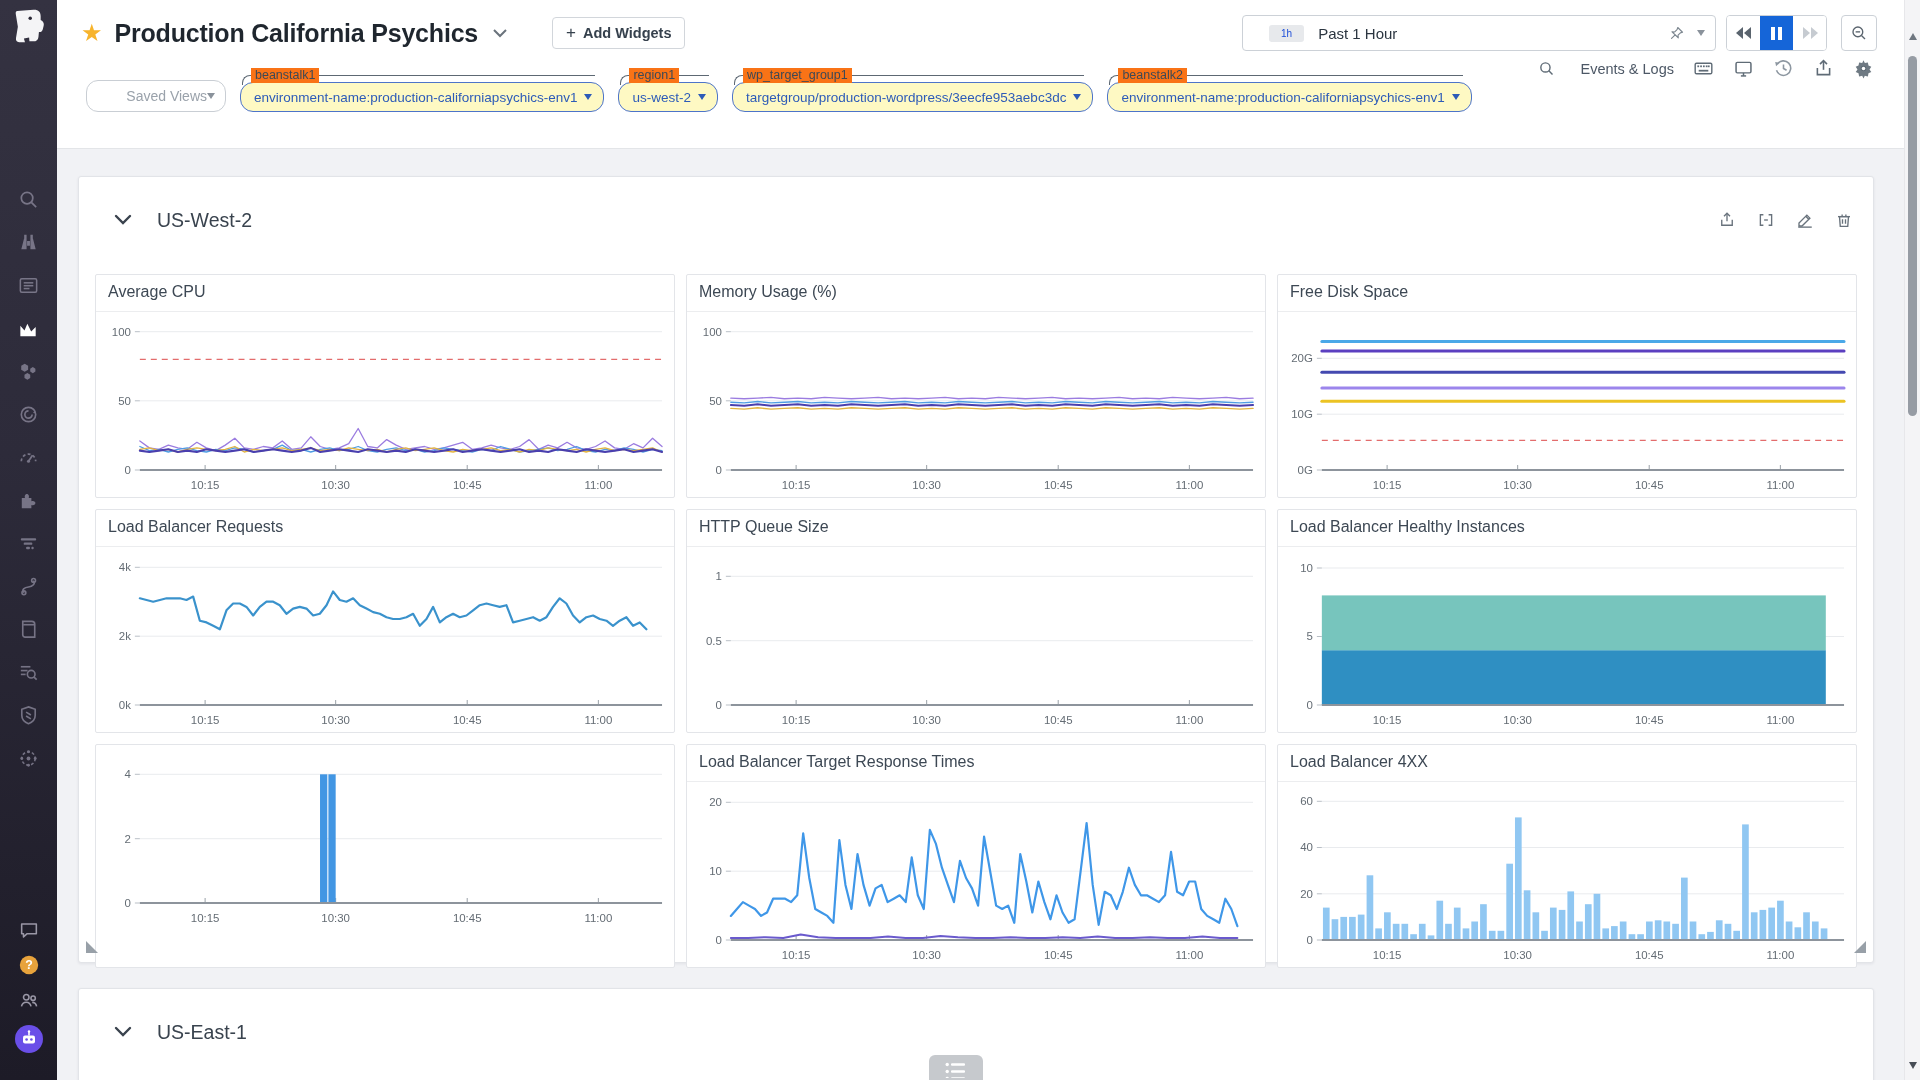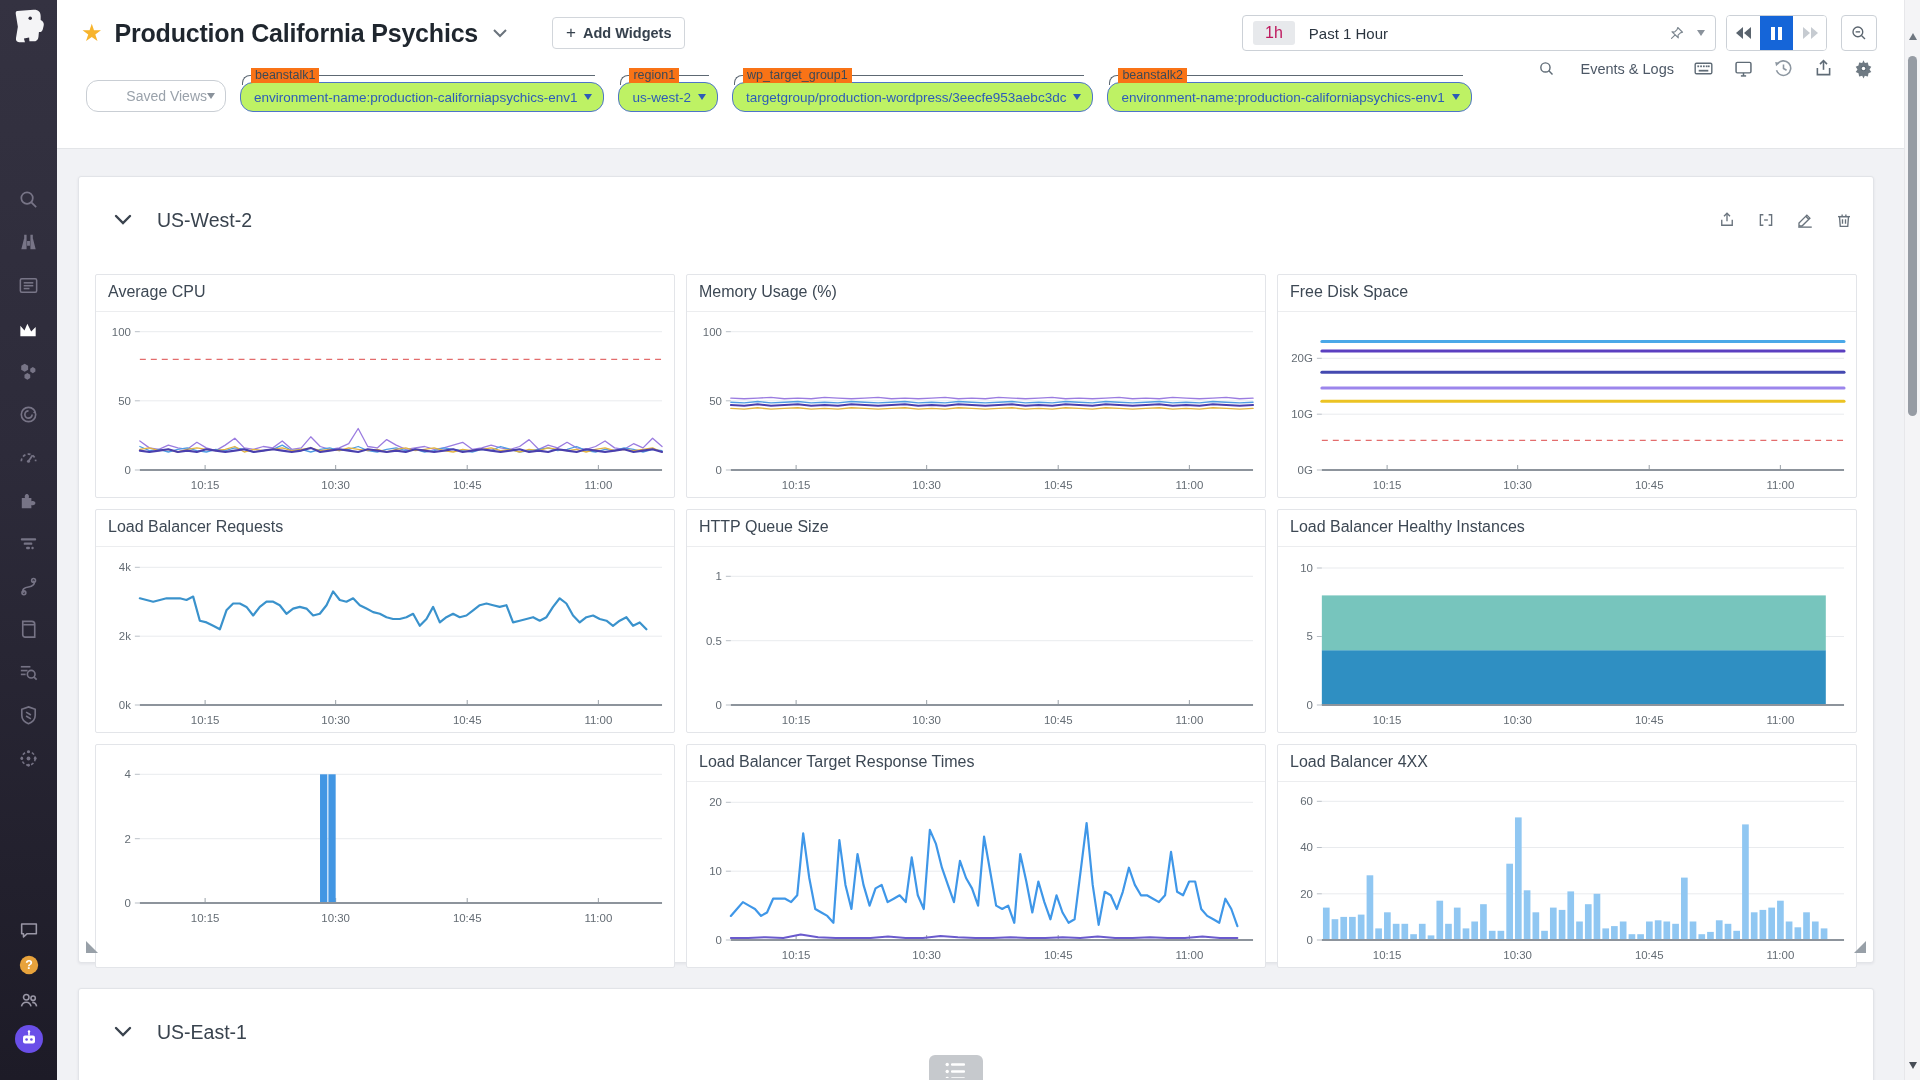--- a/index.html
+++ b/index.html
@@ -18,39 +18,39 @@
   .topbar{position:relative;background:#fff;height:148px;}
   .row1{display:flex;align-items:center;height:46px;padding:10px 28px 0 24px;}
   .star{font-size:24px;color:#f7b42c;line-height:24px;cursor:pointer;}
   .dash-title{margin-left:12px;font-size:25px;font-weight:600;color:#1f262e;letter-spacing:-.2px;white-space:nowrap;}
   .title-chev{margin-left:14px;cursor:pointer;}
   .btn-addw{margin-left:44px;display:flex;align-items:center;gap:7px;height:32px;padding:0 13px;
             border:1px solid #d2d6db;border-radius:4px;background:#fff;font-size:14.5px;font-weight:600;color:#36414d;cursor:pointer;}
   .btn-addw .plus{font-size:17px;font-weight:400;color:#36414d;}
   .spacer{flex:1;}
   .timebox{display:flex;align-items:center;width:452px;height:34px;border:1px solid #ccd1d7;border-radius:4px;padding:0 10px;cursor:pointer;}
-  .t-badge{background:#e7e9ec;border-radius:3px;padding:3px 12px;font-size:16px;color:#be185d;}
+  .t-badge{background:#e7e9ec;border-radius:3px;padding:3px 12px;font-size:10px;color:#1d4ed8;margin-left:16px;}
   .t-label{margin-left:14px;font-size:15px;color:#2b3540;}
   .timebox .spacer{flex:1;}
   .playgroup{display:flex;margin-left:10px;border:1px solid #ccd1d7;border-radius:4px;overflow:hidden;height:34px;}
   .pg-cell{width:33px;height:34px;display:flex;align-items:center;justify-content:center;cursor:pointer;background:#fff;}
   .pg-cell.active{background:#1565d8;}
   .zoomout{margin-left:14px;width:34px;height:34px;border:1px solid #ccd1d7;border-radius:4px;display:flex;align-items:center;justify-content:center;cursor:pointer;background:#fff;}
   
   .vars{padding:16px 0 0 29px;}
   .vrow{display:flex;align-items:flex-end;gap:14px;}
   .vrow2{margin-top:7px;padding-left:0;margin-left:-8px;}
   .savedviews{display:flex;align-items:center;justify-content:flex-end;width:118px;height:30px;border:1px solid #c9ced4;
               border-radius:12px;padding:0 10px;color:#9aa2ab;font-size:14px;cursor:pointer;background:#fff;}
   .tvar{position:relative;padding-top:10px;}
   .tvar::before{content:"";position:absolute;top:3px;left:2px;right:9px;height:9px;
                 border-top:1.5px solid #5d6873;border-left:1.5px solid #5d6873;border-top-left-radius:8px;}
   .tvar-label{position:absolute;top:-4px;left:11px;background:#f97316;padding:0 4px;font-size:12.5px;color:#3e4955;line-height:15px;z-index:2;white-space:nowrap;}
   .pill{display:flex;align-items:center;gap:7px;height:28px;border:1px solid #4d74c9;border-radius:13px;
-        padding:0 11px 0 13px;color:#2d5bb8;font-size:13.5px;cursor:pointer;background:#bef264;white-space:nowrap;}
+        padding:0 11px 0 13px;color:#2d5bb8;font-size:13.5px;cursor:pointer;background:#fef9c3;white-space:nowrap;}
   .chev{width:0;height:0;border-left:4.5px solid transparent;border-right:4.5px solid transparent;border-top:6px solid #2d5bb8;}
   .chev.gray{border-top-color:#8a929b;}
   .vars-right{position:absolute;top:58px;right:31px;display:flex;align-items:center;gap:19px;}
   .evlogs{display:flex;align-items:center;gap:26px;font-size:14.5px;color:#4d5866;cursor:pointer;}
   .tool-ic{width:21px;height:21px;cursor:pointer;}
   
   .canvas{position:absolute;top:148px;left:0;width:1848px;height:932px;background:#f1f2f5;border-top:1px solid #e3e5e8;overflow:visible;}
   .group{position:relative;margin-left:21px;width:1794px;background:#fff;border:1px solid #e2e4e8;border-radius:3px;
          box-shadow:0 1px 3px rgba(25,30,60,.07);}
   .group1{margin-top:27px;height:785px;}

